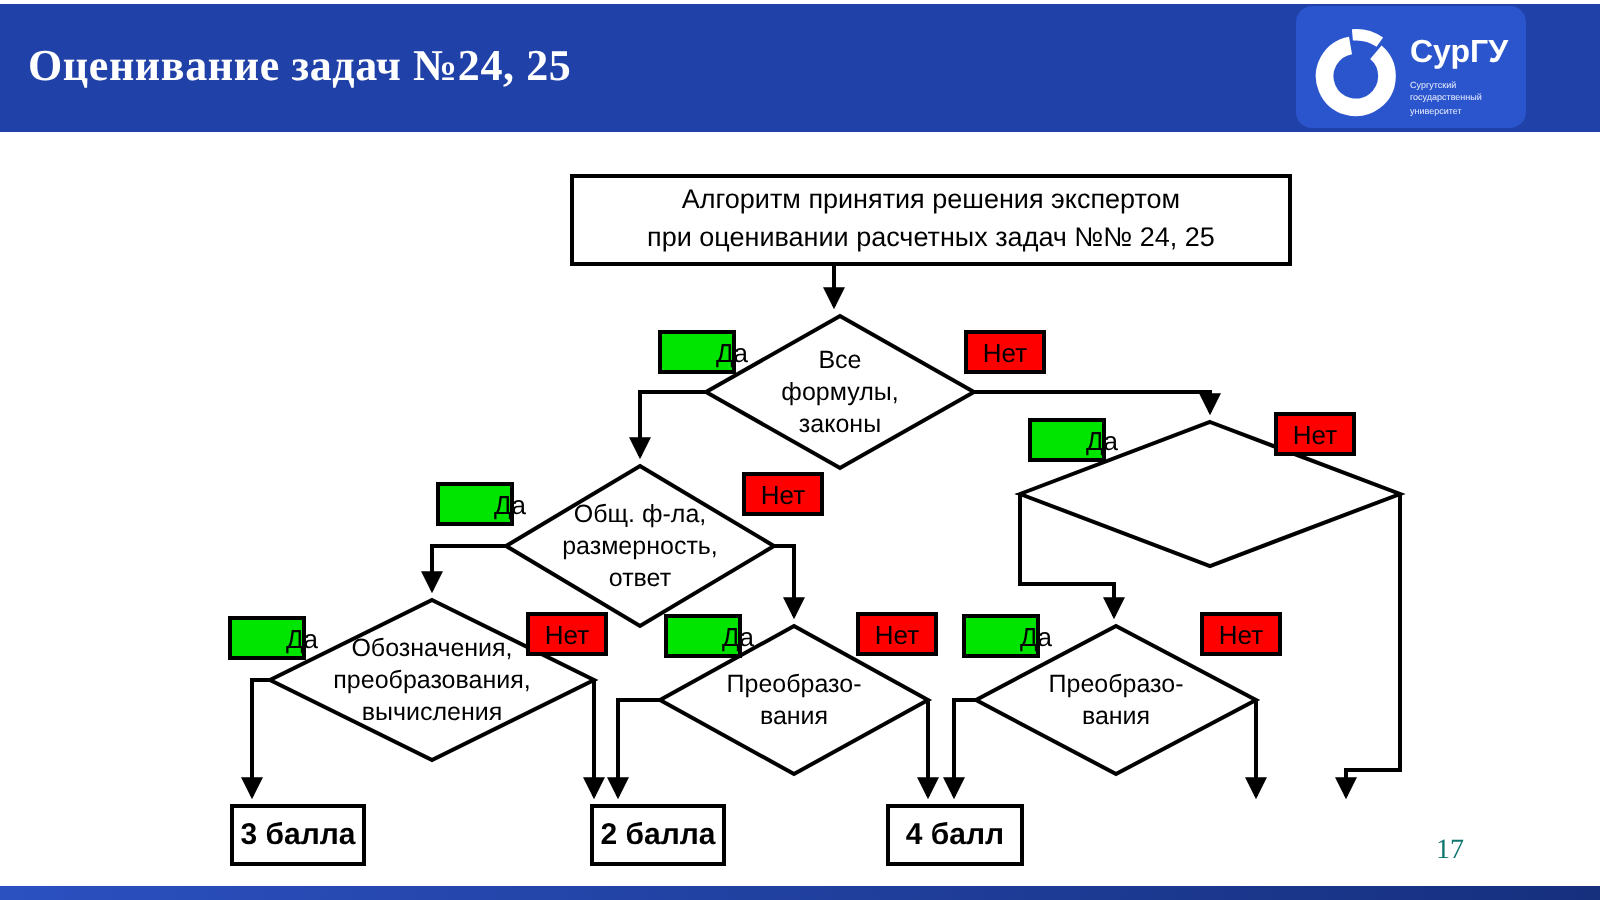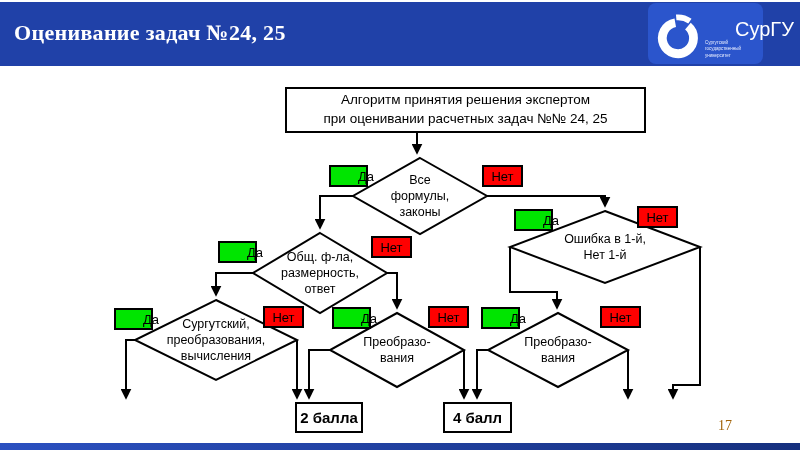--- a/index.html
+++ b/index.html
@@ -5,38 +5,38 @@
   html,body{margin:0;padding:0;}
   .slide{position:relative;width:800px;height:450px;background:#fff;overflow:hidden;
          font-family:"Liberation Sans",sans-serif;color:#000;}
   
   .header{position:absolute;left:0;top:2px;width:800px;height:64px;background:#2041a8;}
   .title{position:absolute;left:14px;top:18px;font-family:"Liberation Serif",serif;
          font-weight:bold;font-size:22px;color:#fff;letter-spacing:.3px;}
   .logo-patch{position:absolute;right:37px;top:1px;width:115px;height:61px;
               background:#2b55cc;border-radius:8px;}
   .logo-icon{position:absolute;left:8px;top:5px;}
-  .logo-name{position:absolute;left:57px;top:15px;color:#fff;font-weight:normal;font-size:20px;margin-left:30px;}
+  .logo-name{position:absolute;left:57px;top:15px;color:#fff;font-weight:bold;font-size:16px;}
   .logo-sub{position:absolute;left:57px;top:37px;color:#e8edff;font-size:4.5px;
             line-height:1.4;white-space:pre-line;}
   
   svg.flow{position:absolute;left:0;top:0;}
   .box{position:absolute;background:#fff;border:2.5px solid #000;box-sizing:border-box;
        display:flex;align-items:center;justify-content:center;text-align:center;}
   .start{font-size:13.5px;line-height:1.4;white-space:pre-line;}
   .outcome{font-size:15px;font-weight:bold;}
   .dlabel{position:absolute;display:flex;align-items:center;justify-content:center;
           text-align:center;white-space:pre-line;font-size:12.5px;line-height:1.28;
           pointer-events:none;}
   .badge{position:absolute;height:22px;box-sizing:border-box;border:2px solid #000;
          display:flex;align-items:center;justify-content:center;font-size:13px;}
   .badge.yes{width:25px;background:var(--yes,#00e500);padding-left:35px;}
   .badge.no{width:41px;background:var(--no,#ff0000);}
   .pagenum{position:absolute;left:718px;top:418px;font-family:"Liberation Serif",serif;
-           font-size:14px;color:#a16207;}
+           font-size:14px;color:#0f766e;}
   .footer-bar{position:absolute;left:0;bottom:0;width:800px;height:7px;
               background:linear-gradient(90deg,#2b50c0,#16307e);}
 </style>
 </head>
 <body>
 
 <div class="slide">
 
   <div class="header">
     <div class="title">Оценивание задач №24, 25</div>
@@ -84,41 +84,40 @@
 
   <div class="box start" style="left:237px;top:87px;width:361px;height:46px;margin-left:48px;">Алгоритм принятия решения экспертом
 при оценивании расчетных задач №№ 24, 25</div>
 
   <div class="dlabel" style="left:253px;top:245px;width:134px;height:56px;">Общ. ф-ла,
 размерность,
 ответ</div>
   <div class="dlabel" style="left:355px;top:167px;width:130px;height:58px;">Все
 формулы,
 законы</div>
-  <div class="dlabel" style="left:512px;top:226px;width:186px;height:42px;">Ошибка в 1-й,
-Нет 1-й</div>
-  <div class="dlabel" style="left:134px;top:312px;width:164px;height:56px;">Сургутский,
+  <div class="dlabel" style="left:134px;top:312px;width:164px;height:56px;">Обозначения,
 преобразования,
 вычисления</div>
   <div class="dlabel" style="left:330px;top:327px;width:134px;height:46px;">Преобразо-
 вания</div>
   <div class="dlabel" style="left:491px;top:327px;width:134px;height:46px;">Преобразо-
 вания</div>
 
   <div class="badge yes" style="left:329px;top:165px;">Да</div>
   <div class="badge no" style="left:482px;top:165px;">Нет</div>
   <div class="badge yes" style="left:218px;top:241px;">Да</div>
   <div class="badge no" style="left:371px;top:236px;">Нет</div>
   <div class="badge yes" style="left:514px;top:209px;">Да</div>
   <div class="badge no" style="left:637px;top:206px;">Нет</div>
   <div class="badge yes" style="left:114px;top:308px;">Да</div>
   <div class="badge no" style="left:263px;top:306px;">Нет</div>
   <div class="badge yes" style="left:332px;top:307px;">Да</div>
   <div class="badge no" style="left:428px;top:306px;">Нет</div>
   <div class="badge yes" style="left:481px;top:307px;">Да</div>
   <div class="badge no" style="left:600px;top:306px;">Нет</div>
 
+  <div class="box outcome" style="left:115px;top:402px;width:68px;height:31px;">3 балла</div>
   <div class="box outcome" style="left:295px;top:402px;width:68px;height:31px;">2 балла</div>
   <div class="box outcome" style="left:443px;top:402px;width:69px;height:31px;">4 балл</div>
 
   <div class="pagenum">17</div>
   <div class="footer-bar"></div>
 </div>
 
 </body></html>

